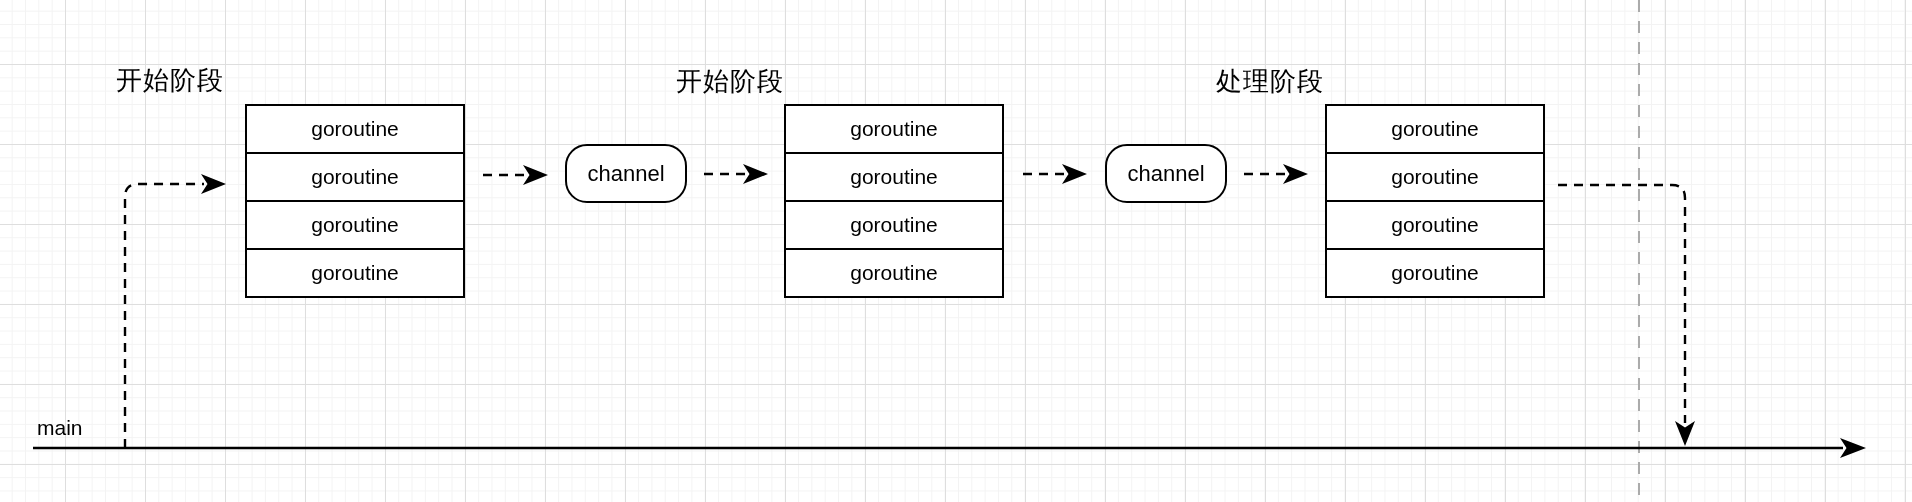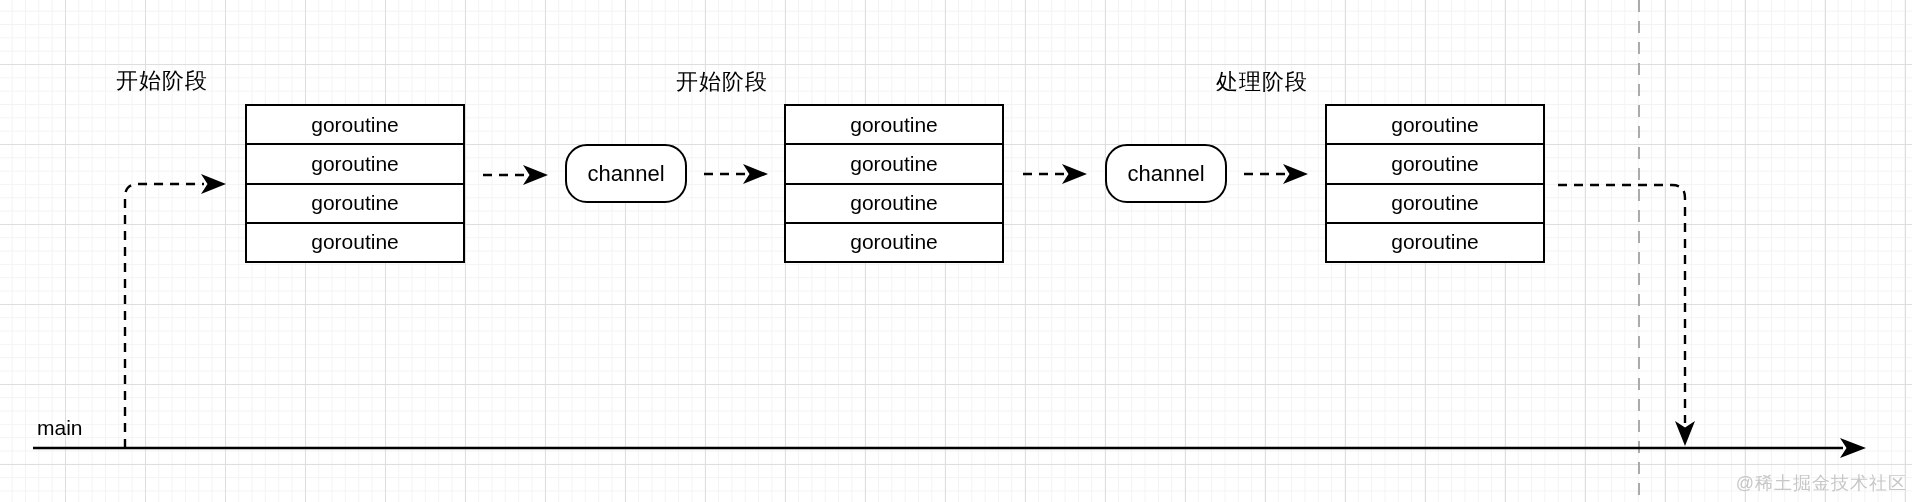--- a/index.html
+++ b/index.html
@@ -20,31 +20,31 @@
       linear-gradient(to right, #dedede 1px, transparent 1px),
       linear-gradient(to bottom, #dedede 1px, transparent 1px),
       linear-gradient(to right, #f3f3f3 1px, transparent 1px),
       linear-gradient(to bottom, #f3f3f3 1px, transparent 1px);
     background-size: 80px 80px, 80px 80px, 13.333px 13.333px, 13.333px 13.333px;
     background-position: 65px 64px, 65px 64px, 65px 64px, 65px 64px;
   }
 
   .stage-label {
     position: absolute;
-    font-size: 22px;
+    font-size: 26px;
     line-height: 23px;
     white-space: nowrap;
     letter-spacing: 1px;
   }
 
   .stack {
     position: absolute;
     top: 104px;
     width: 220px;
-    height: 159px;
+    height: 194px;
     box-sizing: border-box;
     border: 2.5px solid #000000;
     background: #ffffff;
     display: flex;
     flex-direction: column;
   }
   .stack .cell {
     flex: 1;
     display: flex;
     align-items: center;
@@ -152,15 +152,14 @@
 
   <div class="stack" style="left:1325px;">
     <div class="cell">goroutine</div>
     <div class="cell">goroutine</div>
     <div class="cell">goroutine</div>
     <div class="cell">goroutine</div>
   </div>
 
   <div id="main-label">main</div>
 
-  <div id="watermark">@稀土掘金技术社区</div>
 
 </div>
 
 </body></html>

